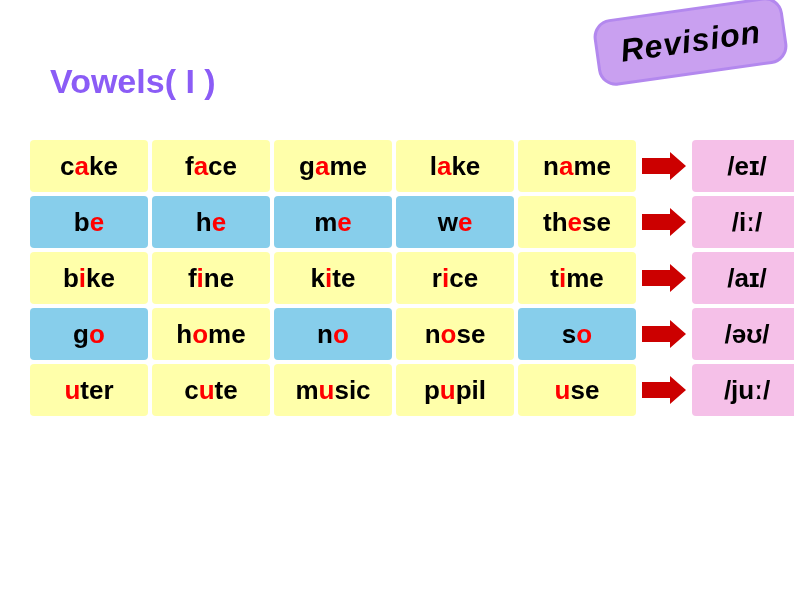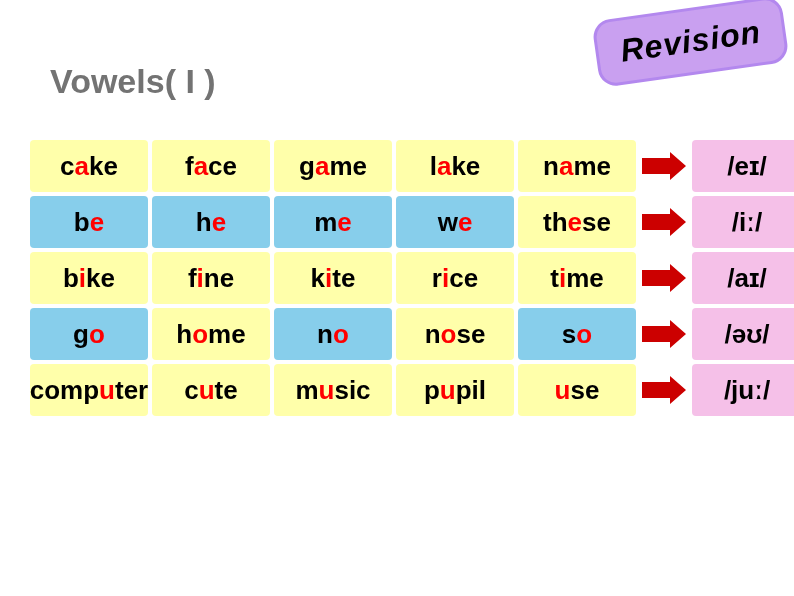--- a/index.html
+++ b/index.html
@@ -32,21 +32,21 @@
       letter-spacing: 1px;
     }
 
     
     .title {
       position: absolute;
       top: 62px;
       left: 50px;
       font-size: 34px;
       font-weight: 900;
-      color: #737373;
+      color: #8b5cf6;
     }
 
     
     .table-area {
       position: absolute;
       top: 140px;
       left: 30px;
       display: flex;
       flex-direction: column;
       gap: 4px;
@@ -235,21 +235,20 @@
       </div>
       <div class="arrow-cell">
         <svg class="arrow-svg" viewBox="0 0 44 28" xmlns="http://www.w3.org/2000/svg">
     <polygon points="0,6 28,6 28,0 44,14 28,28 28,22 0,22" fill="#cc0000"></polygon>
   </svg>
       </div>
       <div class="pron-cell pron-pink">/əʊ/</div>
     </div>
     <div class="row">
       <div class="cell yellow">
-        <span>comp</span>
         <span style="color: rgb(255, 0, 0);">u</span>
         <span>ter</span>
       </div>
       <div class="cell yellow">
         <span>c</span>
         <span style="color: rgb(255, 0, 0);">u</span>
         <span>te</span>
       </div>
       <div class="cell yellow">
         <span>m</span>

